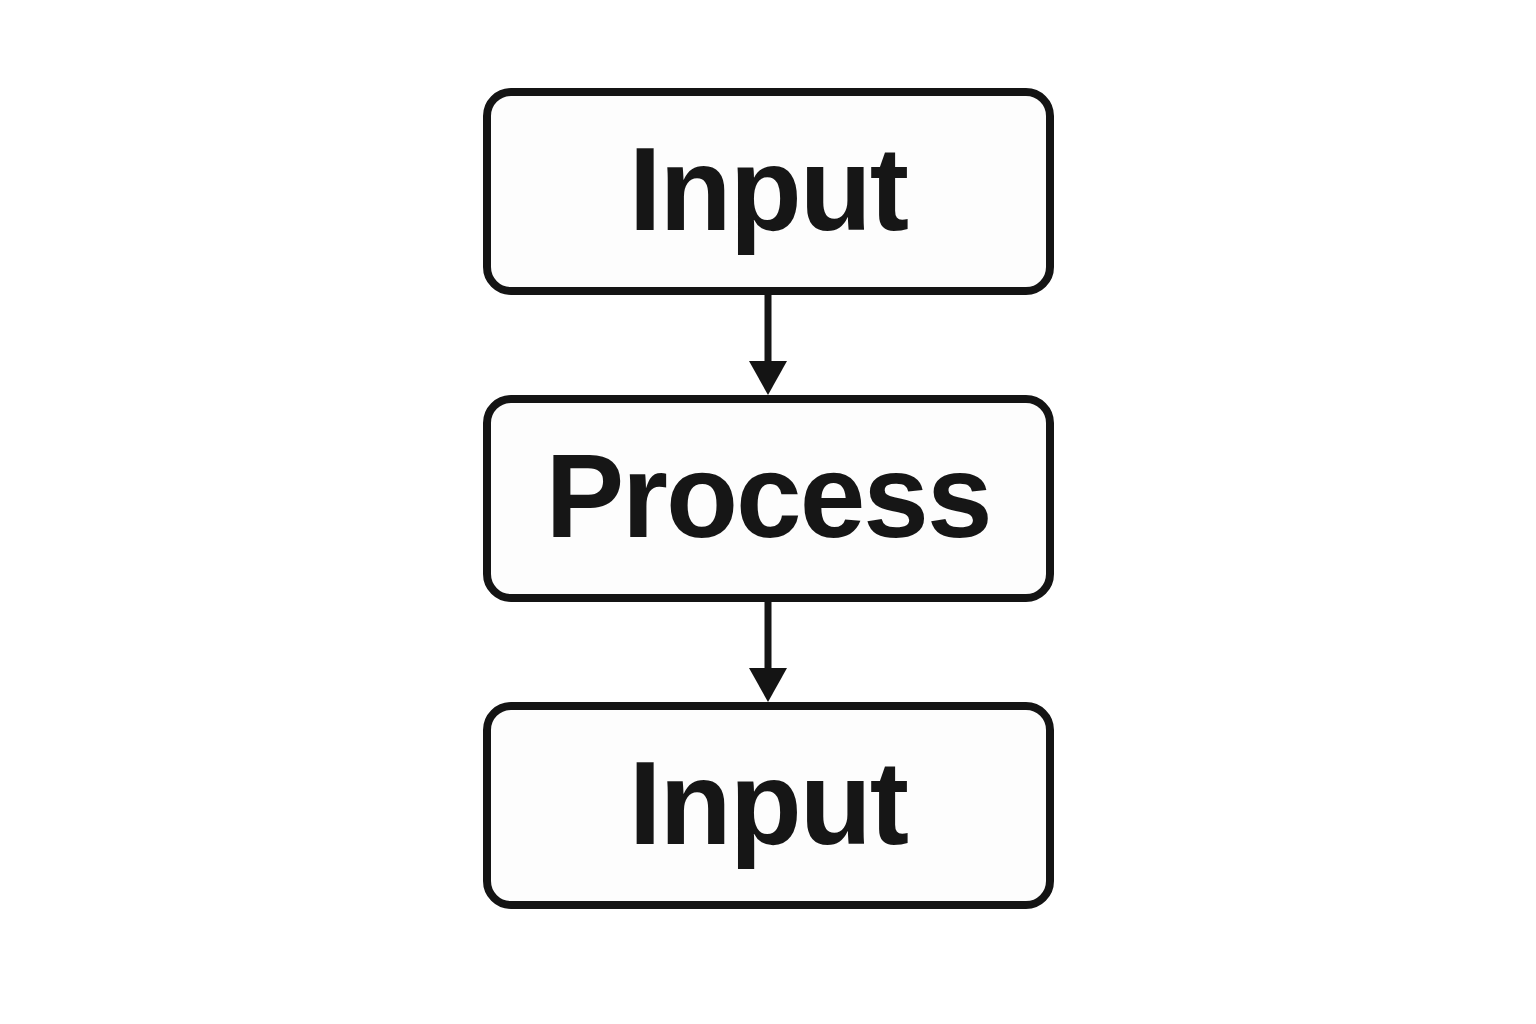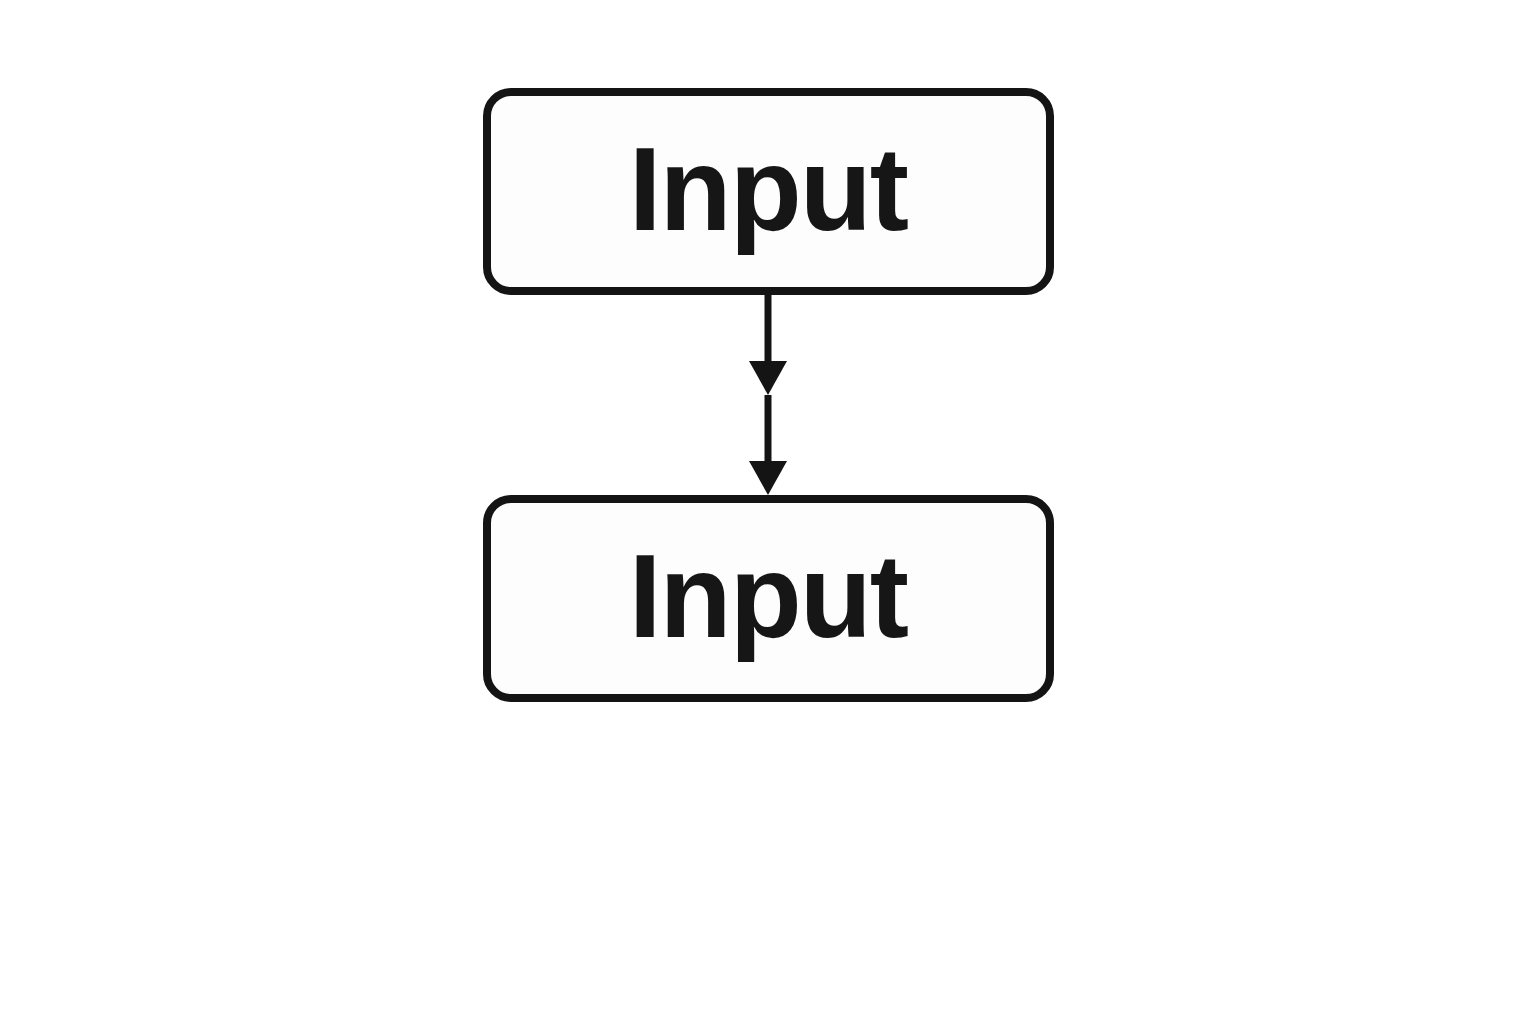--- a/index.html
+++ b/index.html
@@ -65,20 +65,23 @@
 
     <div class="node-box first">
       <span class="node-label">Input</span>
     </div>
 
     <svg class="connector" viewBox="0 0 60 100" aria-hidden="true">
       <rect class="stroke" x="26.5" y="0" width="7" height="70"></rect>
       <polygon class="stroke" points="11,66 49,66 30,100"></polygon>
     </svg>
 
+    <div class="node-box">
+      <span class="node-label">Process</span>
+    </div>
 
     <svg class="connector" viewBox="0 0 60 100" aria-hidden="true">
       <rect class="stroke" x="26.5" y="0" width="7" height="70"></rect>
       <polygon class="stroke" points="11,66 49,66 30,100"></polygon>
     </svg>
 
     <div class="node-box">
       <span class="node-label">Input</span>
     </div>
 

